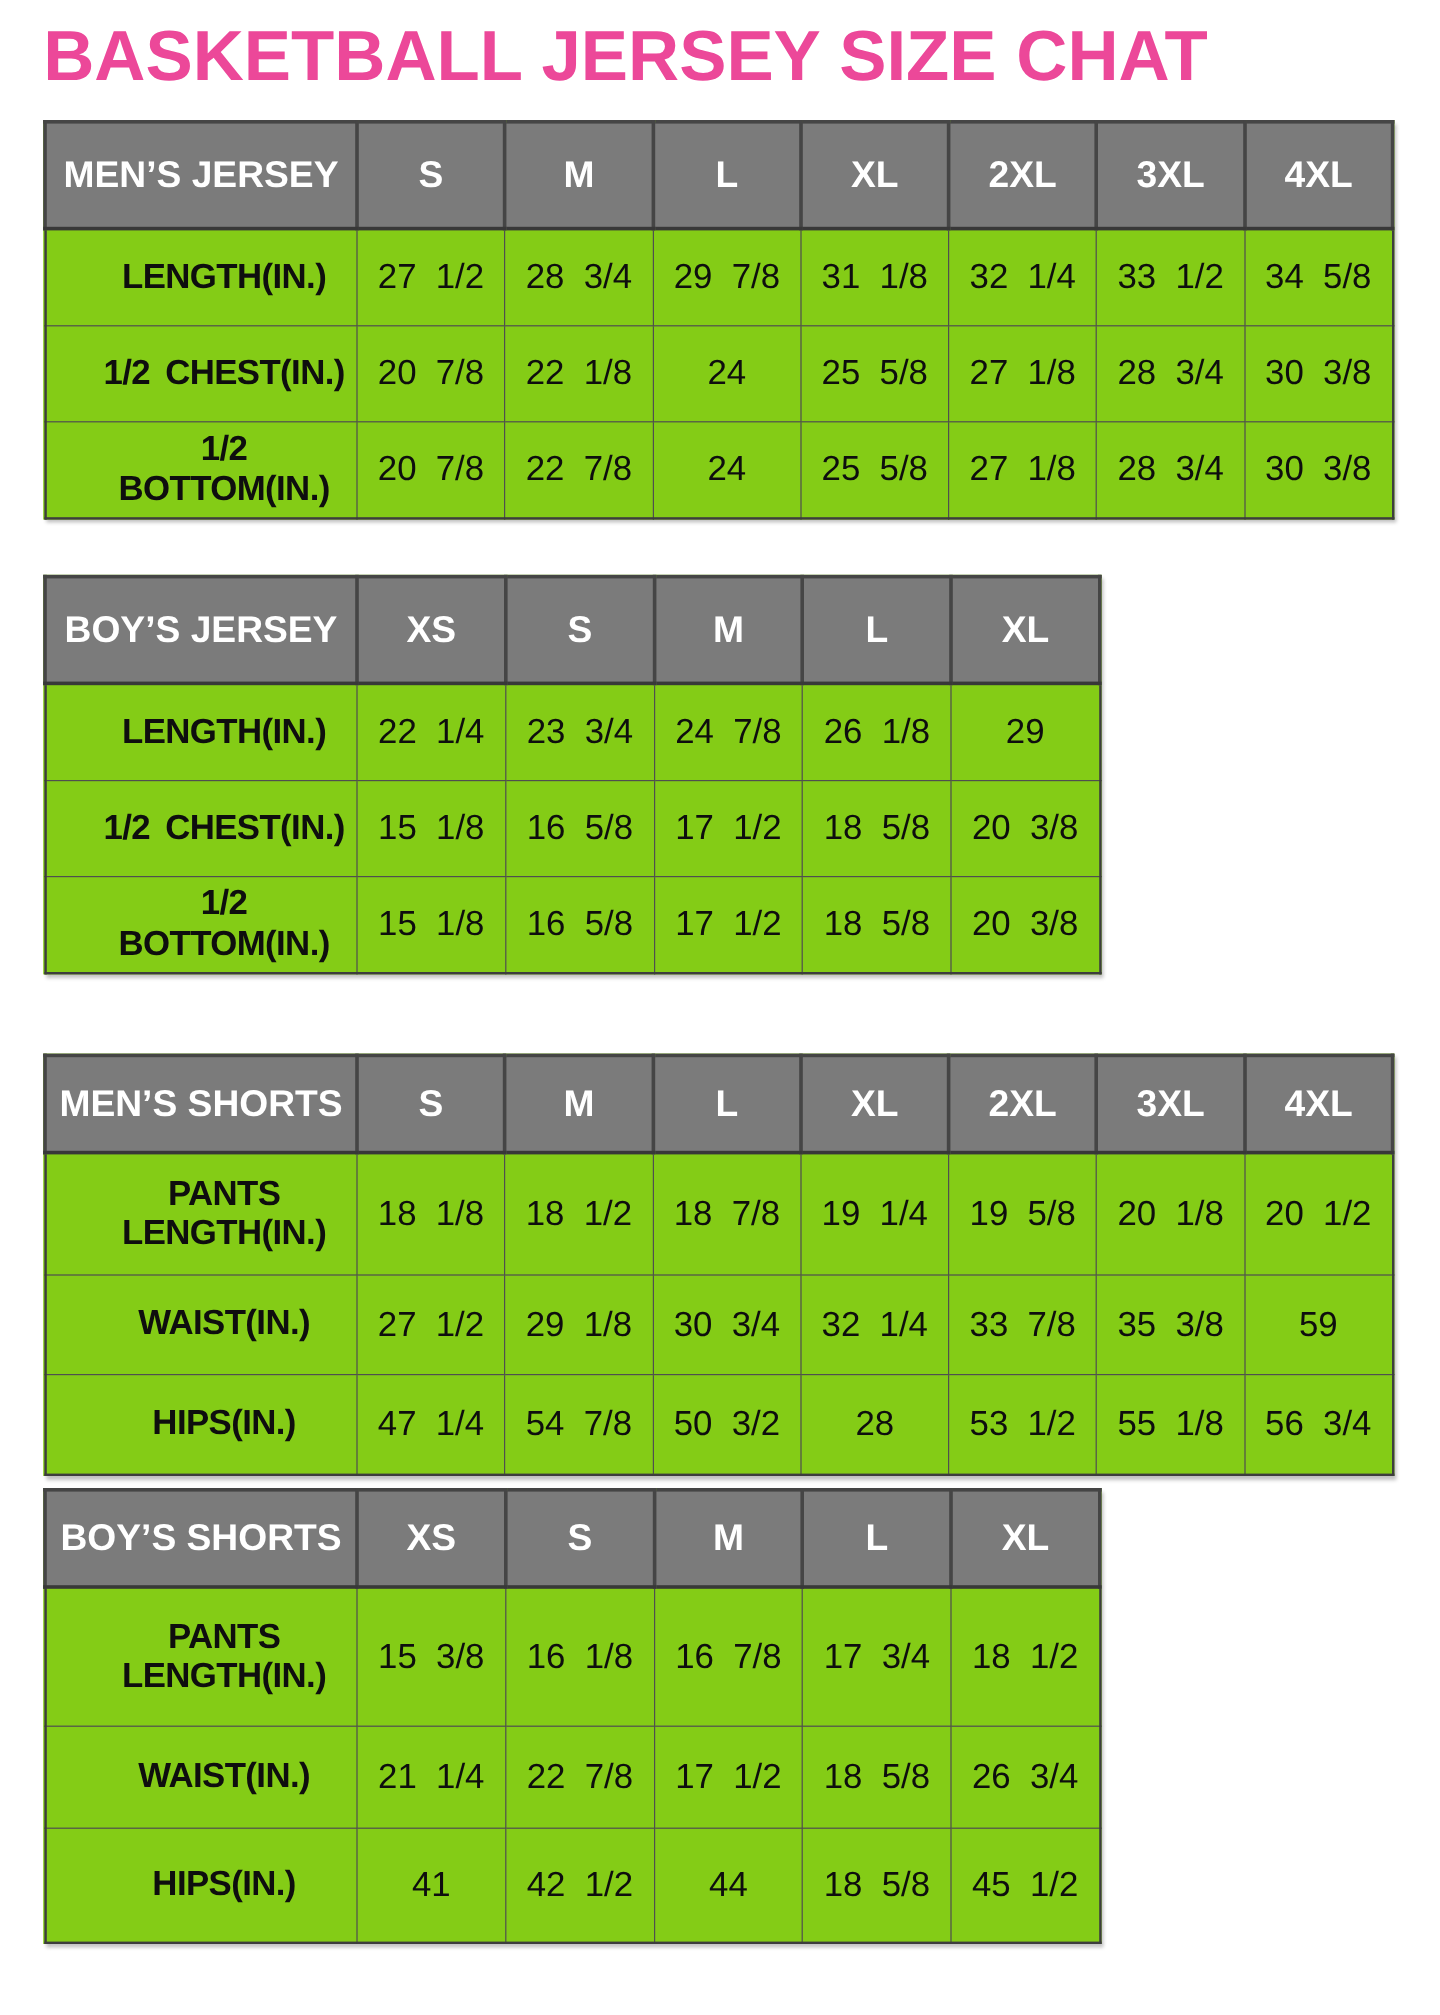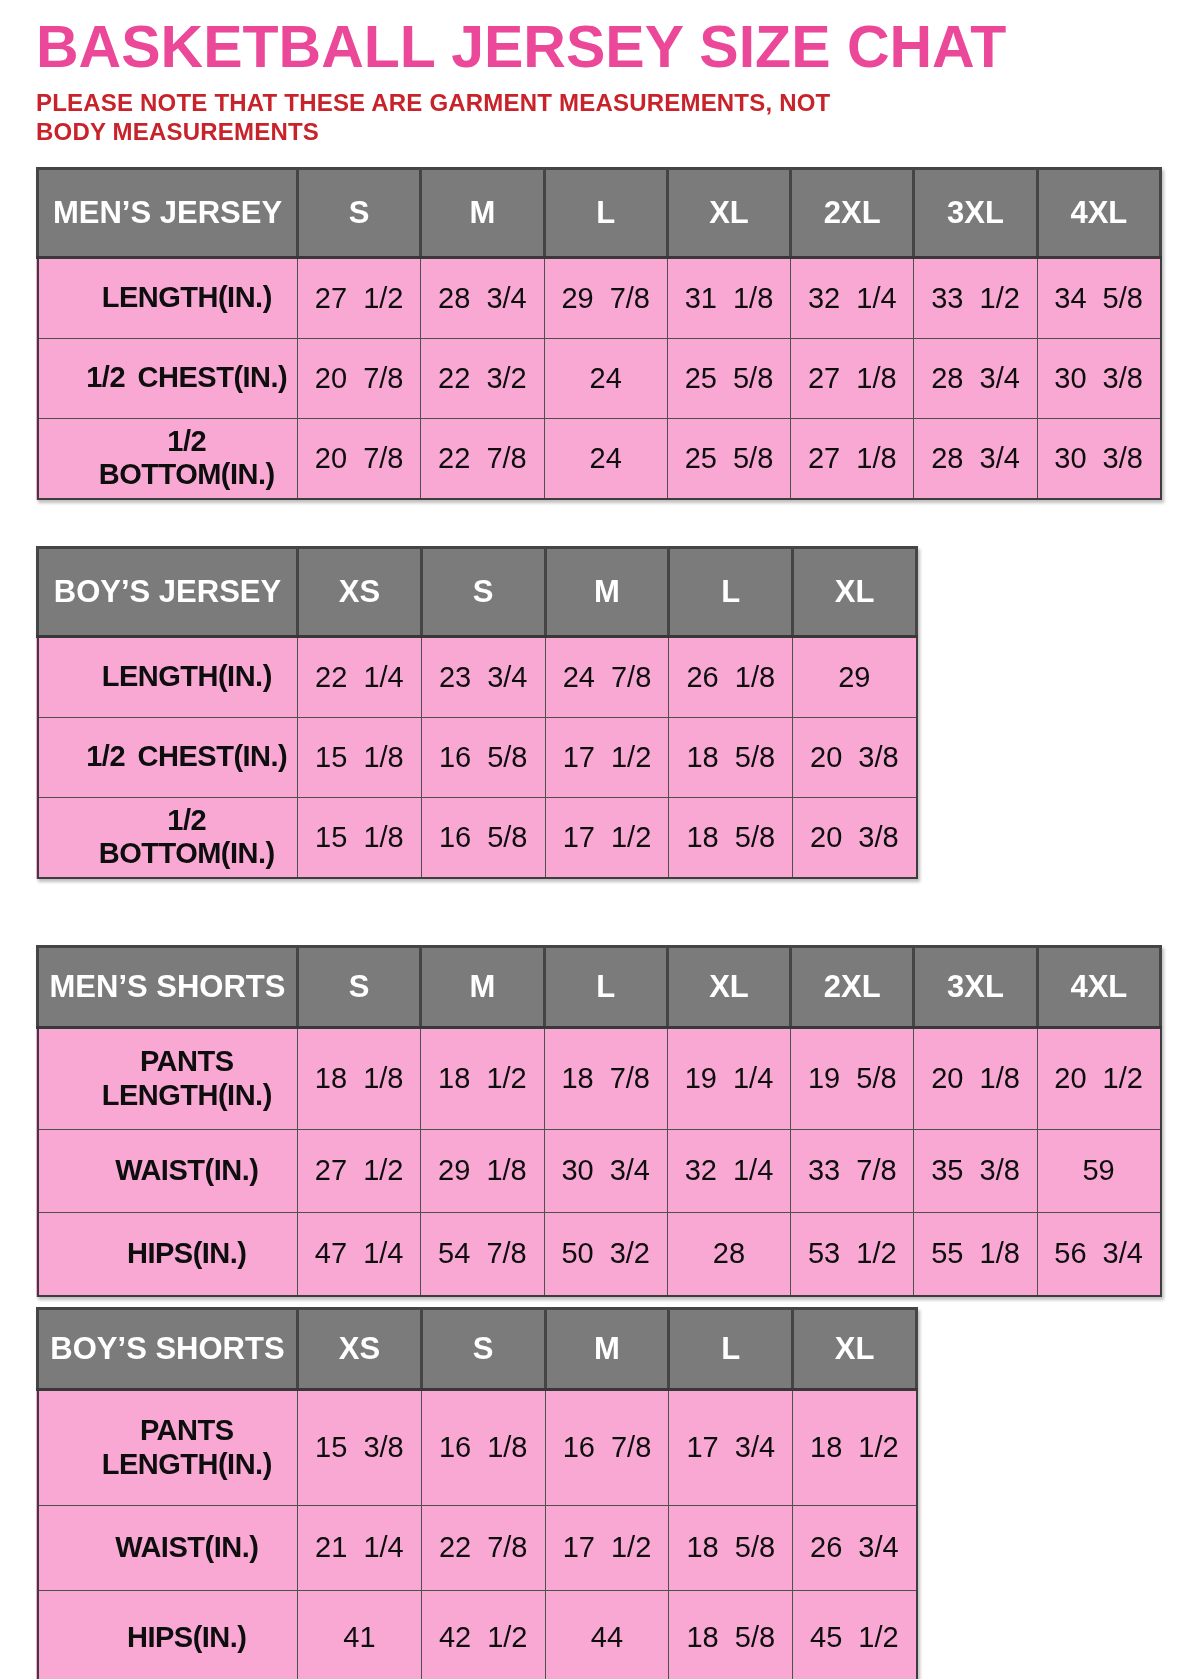--- a/index.html
+++ b/index.html
@@ -1,20 +1,20 @@
 <!DOCTYPE html>
 <html><head>
 <meta charset="utf-8">
 <style>
   html,body{margin:0;padding:0;background:#fff;width:1200px;height:1679px;overflow:hidden;}
   body{font-family:"Liberation Sans", sans-serif;color:#111;}
   .page{padding:14px 0 0 36px;}
   .title{font-size:59px;font-weight:700;color:#ec4899;line-height:1.12;letter-spacing:0px;white-space:nowrap;}
   .note{margin-top:8px;max-width:830px;font-size:24px;font-weight:700;color:#c8232a;line-height:1.22;letter-spacing:0.2px;}
-  table.size{border-collapse:collapse;table-layout:fixed;background:#f9a8d4;
+  table.size{border-collapse:collapse;table-layout:fixed;background:#84cc16;
     border:2px solid #3d3d3d;box-shadow:2px 3px 3px rgba(0,0,0,0.25);}
   table.size.wide{width:1126px;}
   table.size.narrow{width:882px;}
   col.c-lbl{width:260px;}
   th{background:#7b7b7b;color:#fff;font-size:31px;font-weight:700;
      border:3px solid #454545;border-bottom:3px solid #383838;height:84px;
      letter-spacing:0px;font-stretch:condensed;}
   td{border:1.5px solid #4f4f4f;font-size:29px;text-align:center;color:#0e0e0e;height:77px;vertical-align:middle;}
   td.lbl{font-weight:700;font-size:29px;letter-spacing:-0.5px;white-space:pre-line;word-spacing:5px;line-height:1.15;padding-left:39px;}
   td.val{font-weight:400;word-spacing:8px;}
@@ -28,21 +28,20 @@
   .t4 td{height:82px;}
   .t4 tr.tall td{height:112px;}
   .t4 tr.hips td{height:92px;}
 </style>
 </head>
 <body>
 
 <div class="page">
 
   <div class="title">BASKETBALL JERSEY SIZE CHAT</div>
-  <div class="note">PLEASE NOTE THAT THESE ARE GARMENT MEASUREMENTS, NOT BODY MEASUREMENTS</div>
 
   <table class="size wide t1">
     <colgroup>
         <col class="c-lbl">
         <col>
         <col>
         <col>
         <col>
         <col>
         <col>
@@ -65,21 +64,21 @@
       <td class="val">28 3/4</td>
       <td class="val">29 7/8</td>
       <td class="val">31 1/8</td>
       <td class="val">32 1/4</td>
       <td class="val">33 1/2</td>
       <td class="val">34 5/8</td>
     </tr>
     <tr>
       <td class="lbl">1/2 CHEST(IN.)</td>
       <td class="val">20 7/8</td>
-      <td class="val">22 3/2</td>
+      <td class="val">22 1/8</td>
       <td class="val">24</td>
       <td class="val">25 5/8</td>
       <td class="val">27 1/8</td>
       <td class="val">28 3/4</td>
       <td class="val">30 3/8</td>
     </tr>
     <tr>
       <td class="lbl">1/2 BOTTOM(IN.)</td>
       <td class="val">20 7/8</td>
       <td class="val">22 7/8</td>

